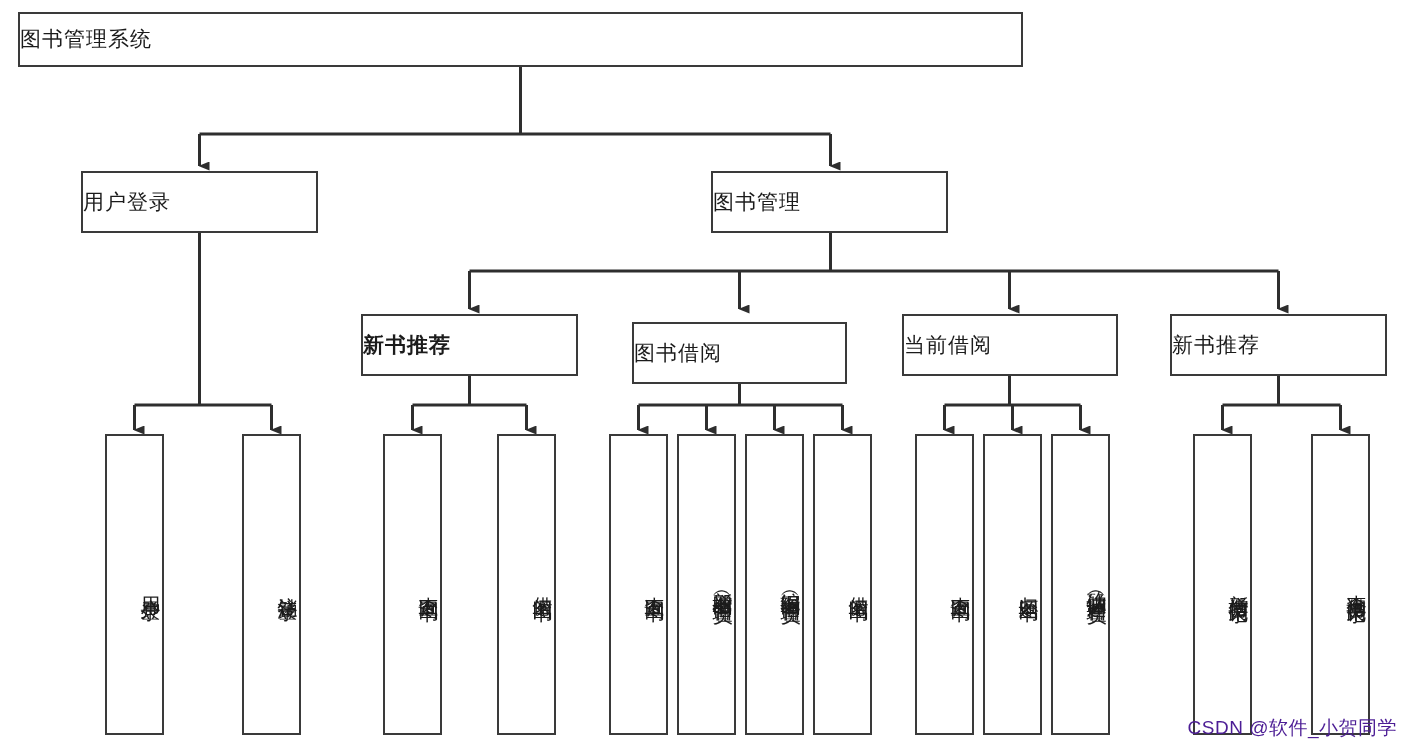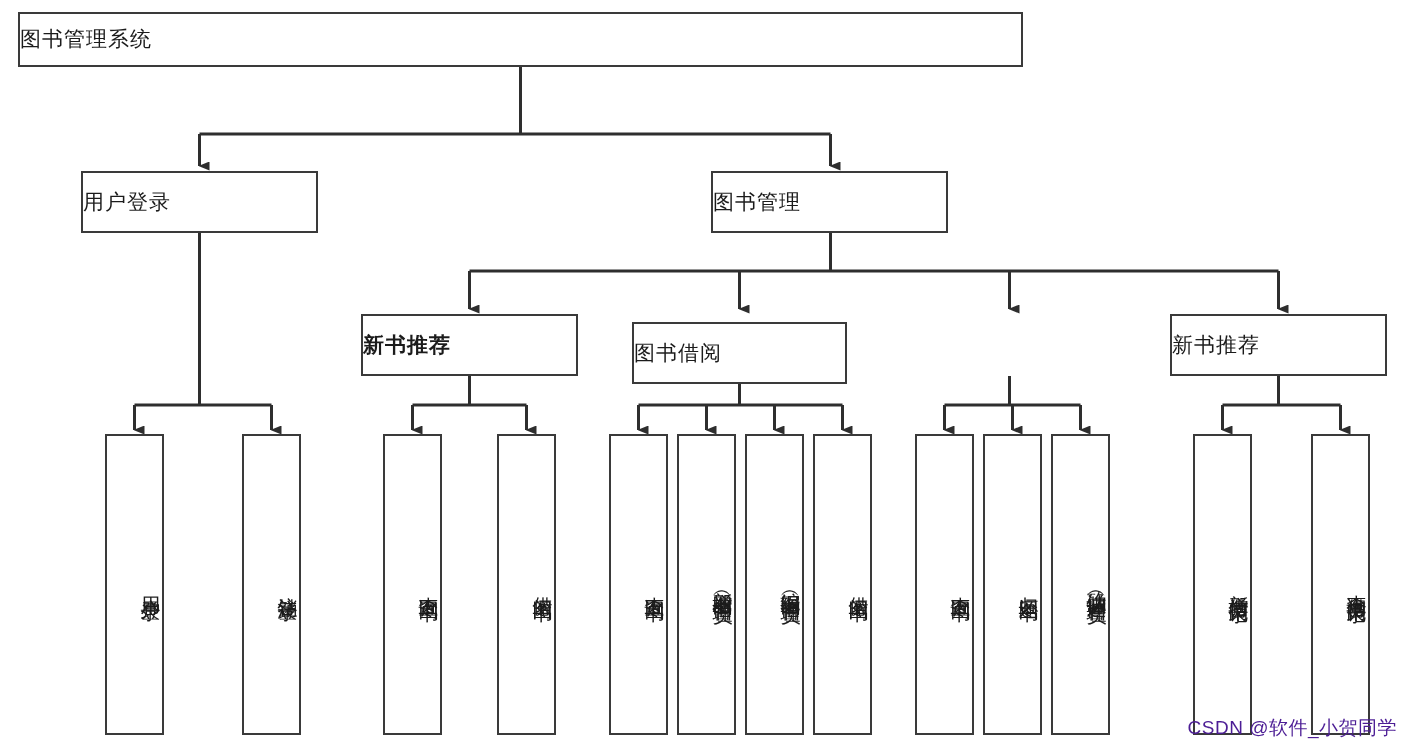--- a/index.html
+++ b/index.html
@@ -131,20 +131,23 @@
   <div class="node horiz" style="left:711px; top:171px; width:237px; height:62px;">
     <span>图书管理</span>
   </div>
 
   <div class="node horiz" style="left:361px; top:314px; width:217px; height:62px;font-weight:bold;">
     <span>新书推荐</span>
   </div>
   <div class="node horiz" style="left:632px; top:314px; width:215px; height:62px;margin-top:8px;">
     <span>图书借阅</span>
   </div>
+  <div class="node horiz" style="left:902px; top:314px; width:216px; height:62px;">
+    <span>当前借阅</span>
+  </div>
   <div class="node horiz" style="left:1170px; top:314px; width:217px; height:62px;">
     <span>新书推荐</span>
   </div>
 
   <div class="node vert" style="left:105px; top:434px; width:59px; height:301px;">
     <span>用户登录</span>
   </div>
   <div class="node vert" style="left:242px; top:434px; width:59px; height:301px;">
     <span>注销登录</span>
   </div>

